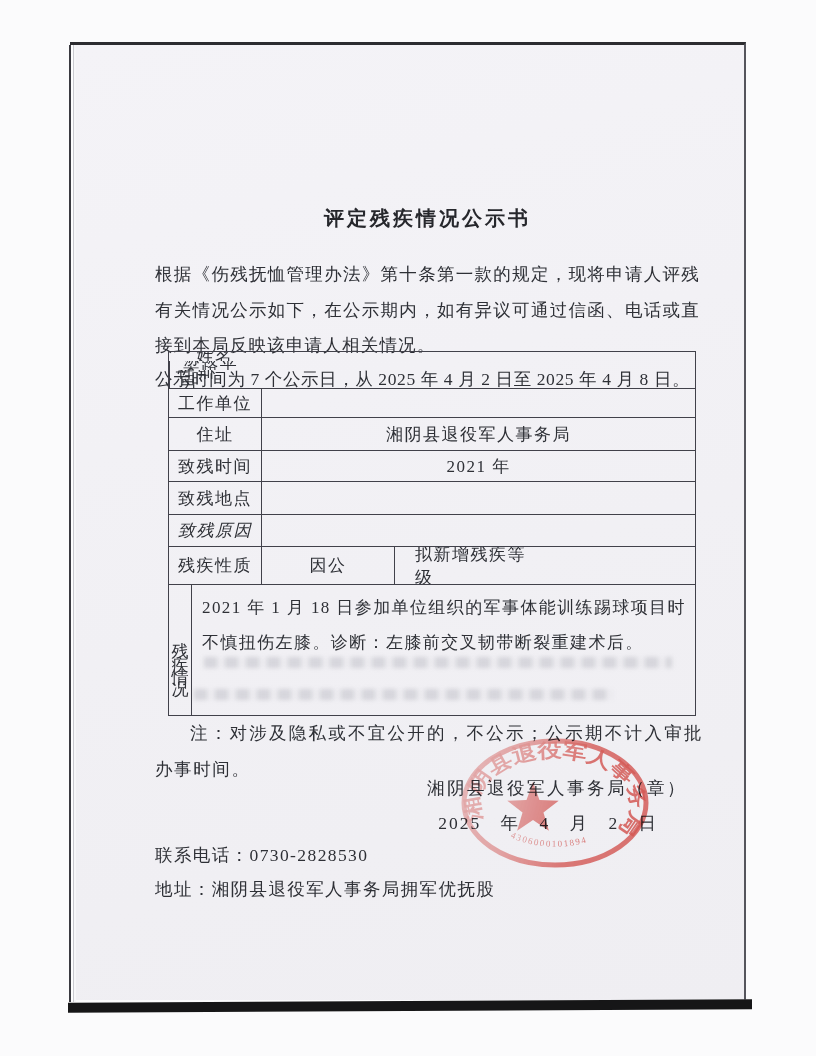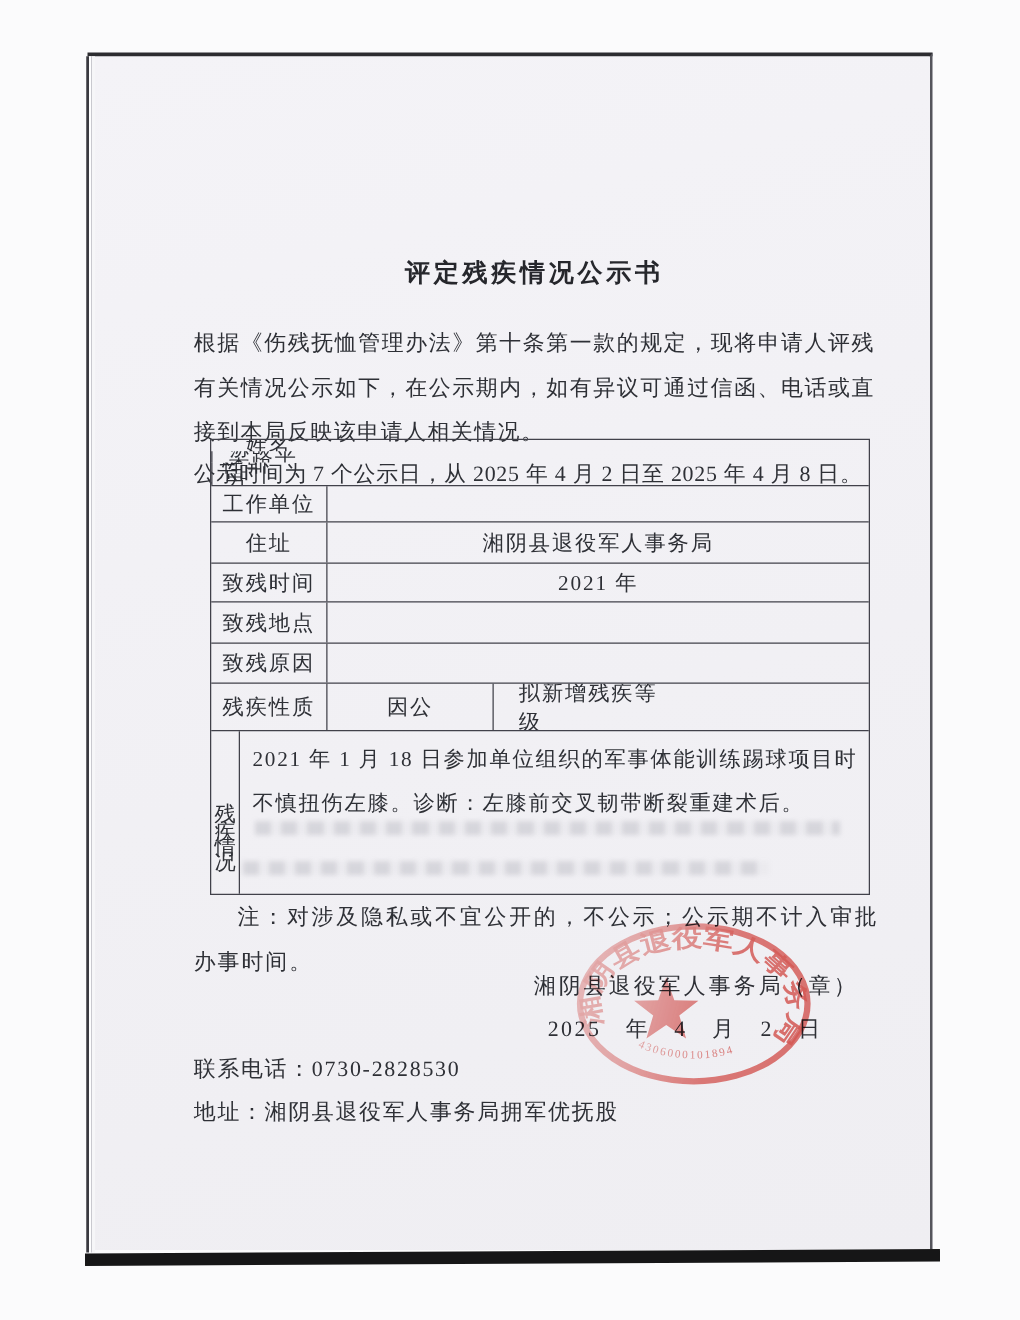--- a/index.html
+++ b/index.html
@@ -128,21 +128,21 @@
     </div>
     <div class="trow" style="height:30px;">
       <div class="cell" style="width:92px;">致残时间</div>
       <div class="cell grow">2021 年</div>
     </div>
     <div class="trow" style="height:32px;">
       <div class="cell" style="width:92px;">致残地点</div>
       <div class="cell grow"></div>
     </div>
     <div class="trow" style="height:31px;">
-      <div class="cell" style="width:92px;">致残原因</div>
+      <div class="cell" style="width:92px;font-style:italic;">致残原因</div>
       <div class="cell grow"></div>
     </div>
     <div class="trow" style="height:37px;">
       <div class="cell" style="width:92px;">残疾性质</div>
       <div class="cell" style="width:133px;">因公</div>
       <div class="cell" style="width:145px;padding-left:20px;">拟新增残疾等级</div>
     </div>
     <div class="trow" style="height:130px;">
       <div class="cell cond-label" style="width:22px;">残疾情况</div>
       <div class="cell grow cond-value">

